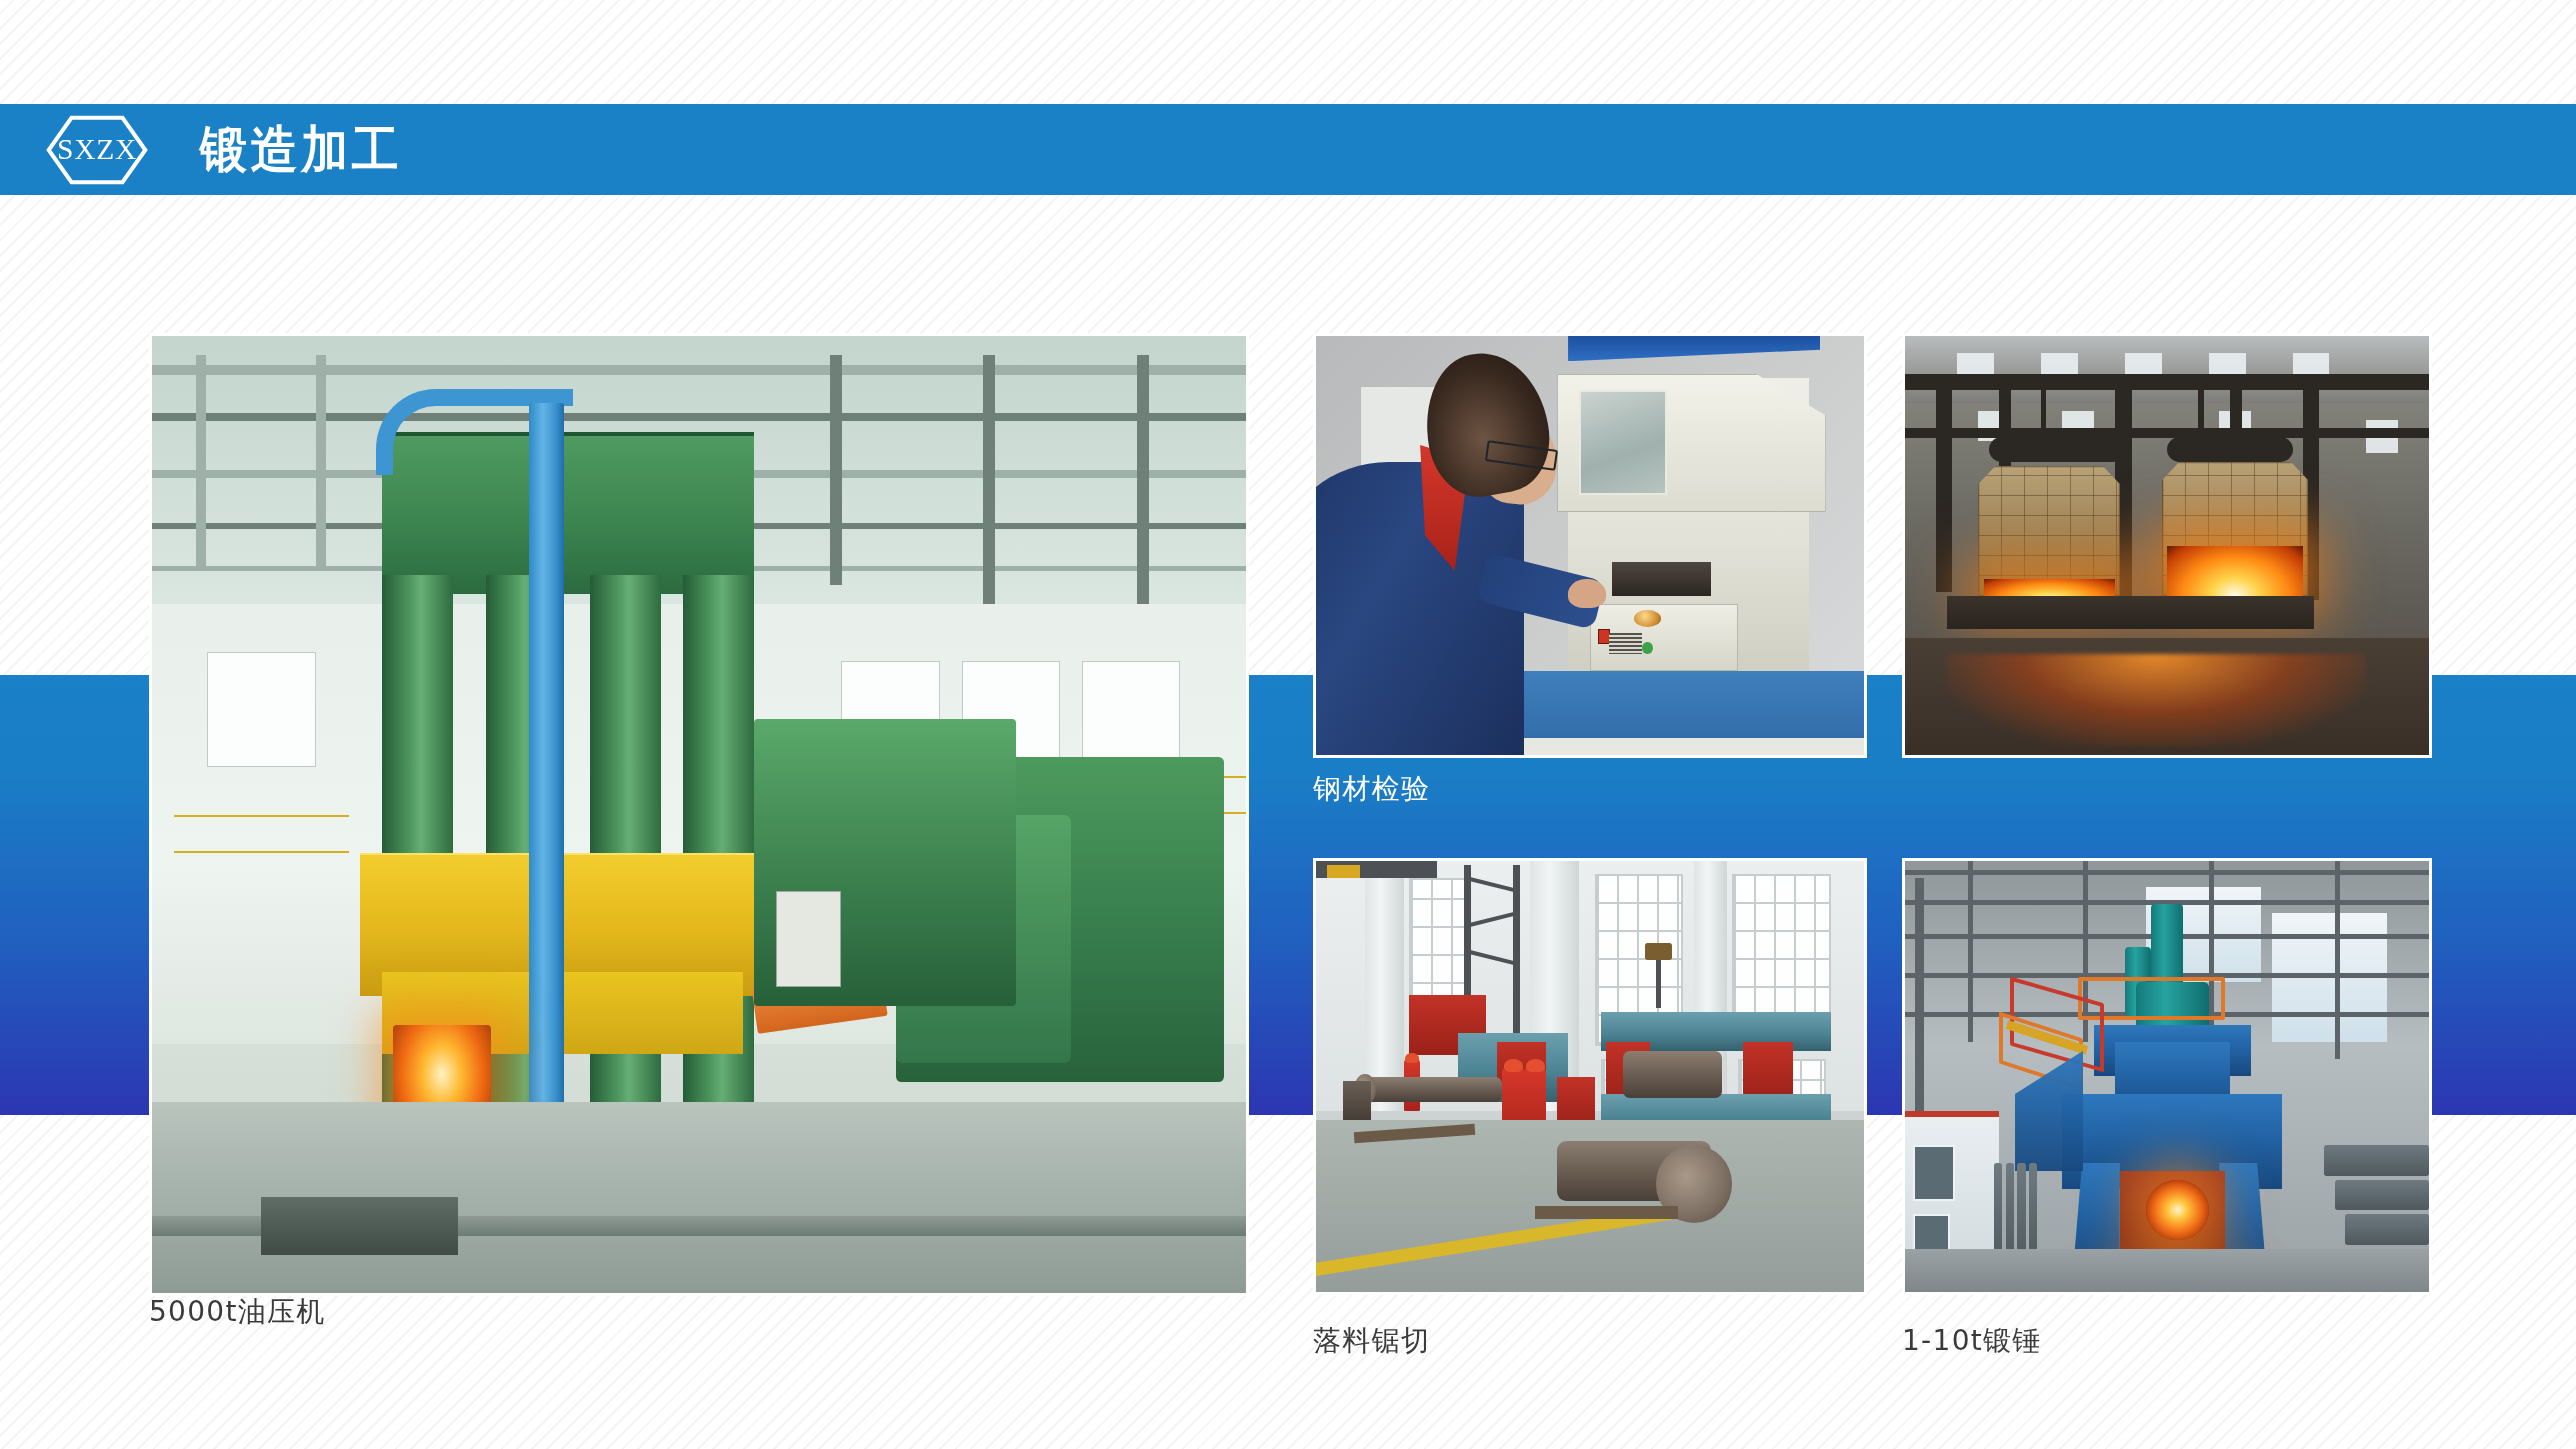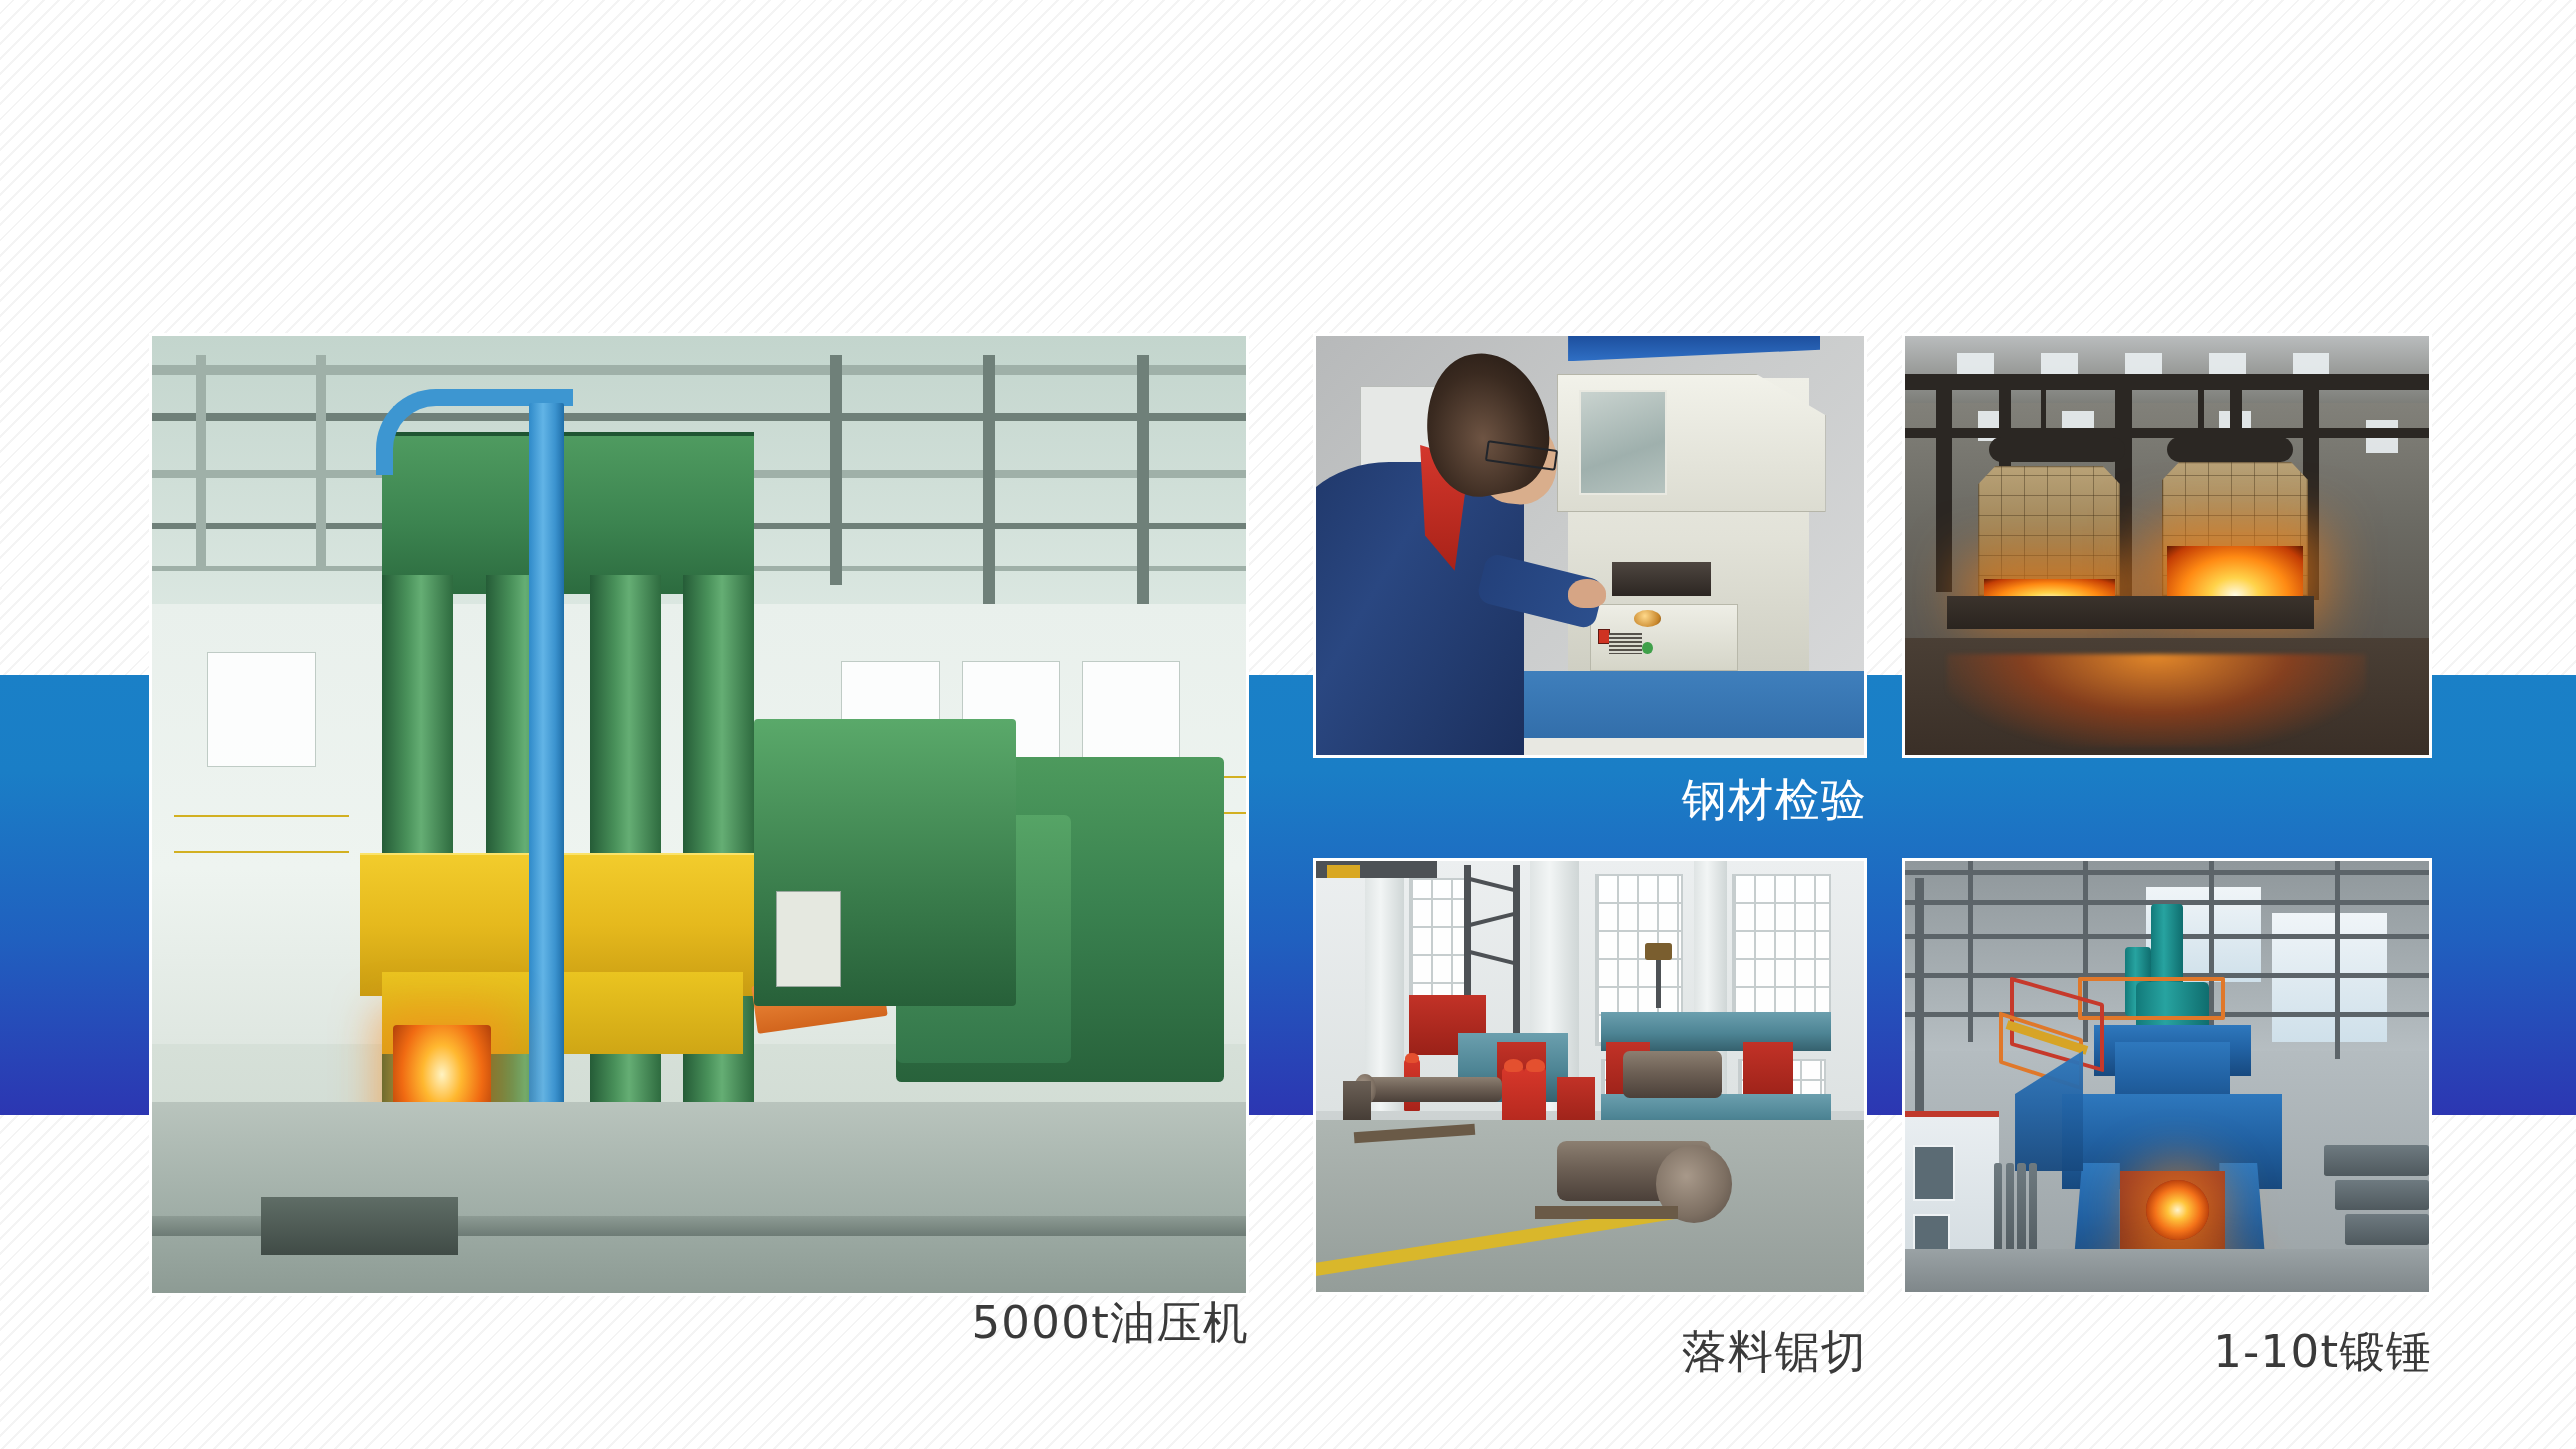--- a/index.html
+++ b/index.html
@@ -65,22 +65,22 @@
   #photo-press{ left:149px; top:333px; width:1100px; height:963px; }
 
   
   #photo-inspect{ left:1313px; top:333px; width:554px; height:425px; }
   #photo-furnace{ left:1902px; top:333px; width:530px; height:425px; }
   #photo-saw{     left:1313px; top:858px; width:554px; height:437px; }
   #photo-hammer{  left:1902px; top:858px; width:530px; height:437px; }
 
   
   .cap{
-    position:absolute; text-align:right;
-    font-size:45px; font-weight:400; letter-spacing:1.3px;
+    position:absolute; text-align:left;
+    font-size:28px; font-weight:400; letter-spacing:1.3px;
     font-family:"DejaVu Sans","Liberation Sans",sans-serif;
     white-space:nowrap;
   }
   .cap.dark{ color:#3a3a3a; }
   .cap.light{ color:#ffffff; }
   #cap-press{   left:149px; top:1293px; width:1100px; }
   #cap-inspect{ left:1313px; top:770px; width:554px; }
   #cap-furnace{ left:1902px; top:770px; width:530px; }
   #cap-saw{     left:1313px; top:1322px; width:554px; }
   #cap-hammer{  left:1902px; top:1322px; width:530px; }
@@ -285,20 +285,29 @@
      box-shadow:0 0 47px 17.4px rgba(255,140,30,0.6); }
   .ham-hut{ position:absolute; background:linear-gradient(180deg,#e9eef1 0%,#cfd8dd 100%); border-top:6.7px solid #c0392b; }
   .ham-hutwin{ position:absolute; background:#5b6b74; border:2px solid #eef2f4; }
   .ham-stock{ position:absolute; background:linear-gradient(180deg,#6e7a80 0%,#4f595e 100%); border-radius:2.7px; }
 </style>
 </head>
 <body>
 
 <div class="slide">
 
+  <div class="header-band">
+    <div class="logo-hex">
+      <svg viewBox="0 0 152 104" width="102" height="70" aria-hidden="true">
+        <polygon points="38,4 114,4 148,52 114,100 38,100 4,52" fill="none" stroke="#ffffff" stroke-width="6"></polygon>
+      </svg>
+      <span class="logo-text">SXZX</span>
+    </div>
+    <div class="header-title">锻造加工</div>
+  </div>
 
   <div class="mid-band"></div>
 
   <div class="photo" id="photo-press">
     <div class="inner">
       <div class="press-bg"></div>
       <div class="ceiling"></div>
 
       <div class="truss b" style="left:0;top:3%;width:100%;height:1.1%;"></div>
       <div class="truss dk b" style="left:0;top:8%;width:100%;height:0.9%;"></div>

